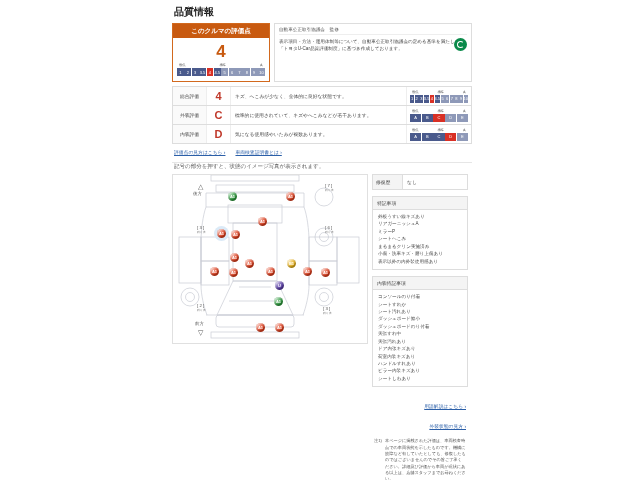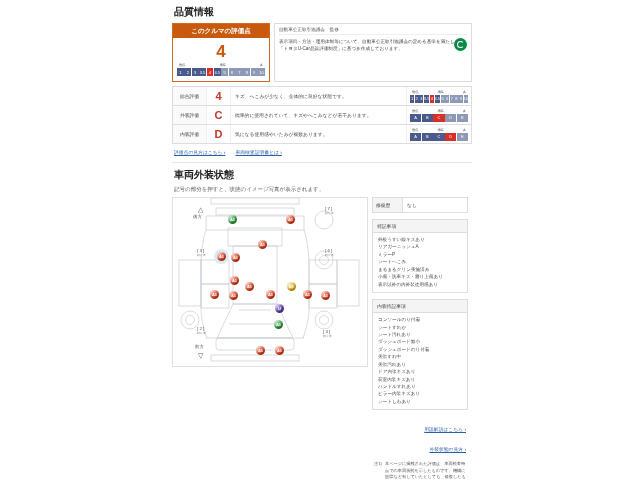--- a/index.html
+++ b/index.html
@@ -248,21 +248,20 @@
           </div>
         </div>
       </div>
 
   <div class="links">
     <a>評価点の見方はこちら ›</a>
     <a>車両検査証明書とは ›</a>
   </div>
   <div class="hr"></div>
 
-  <div class="sec-title">車両外装状態</div>
   <div class="sec-sub">記号の部分を押すと、状態のイメージ写真が表示されます。</div>
 
   <div class="ext-wrap">
 
     <div class="diagram">
       <svg width="196" height="170" viewBox="0 0 196 170">
         <g fill="none" stroke="#c9ccd4" stroke-width="0.7">
 
           <rect x="43" y="10" width="78" height="7"></rect>
           <rect x="38" y="0" width="88" height="6"></rect>

